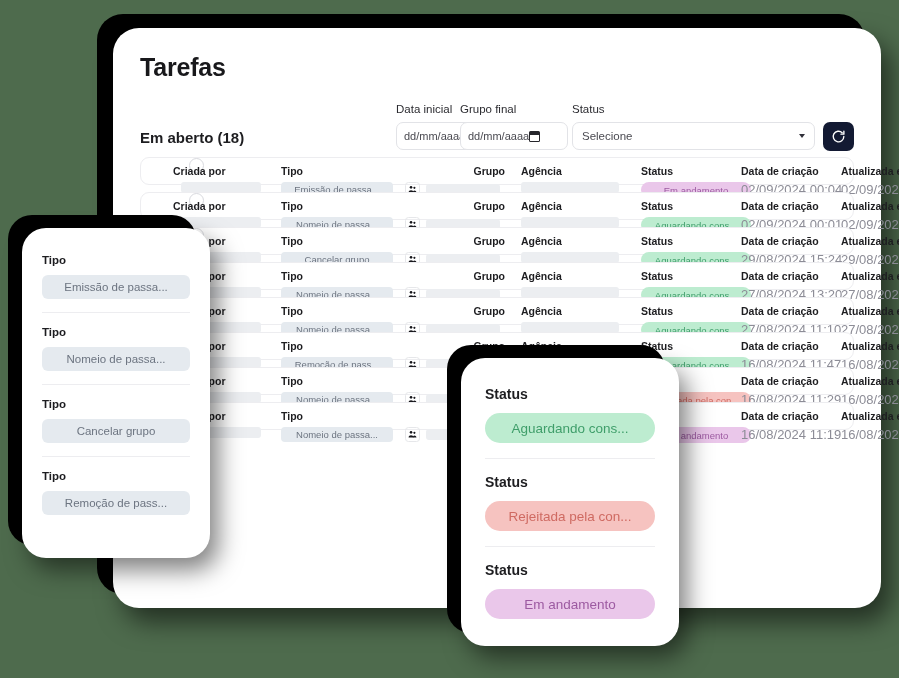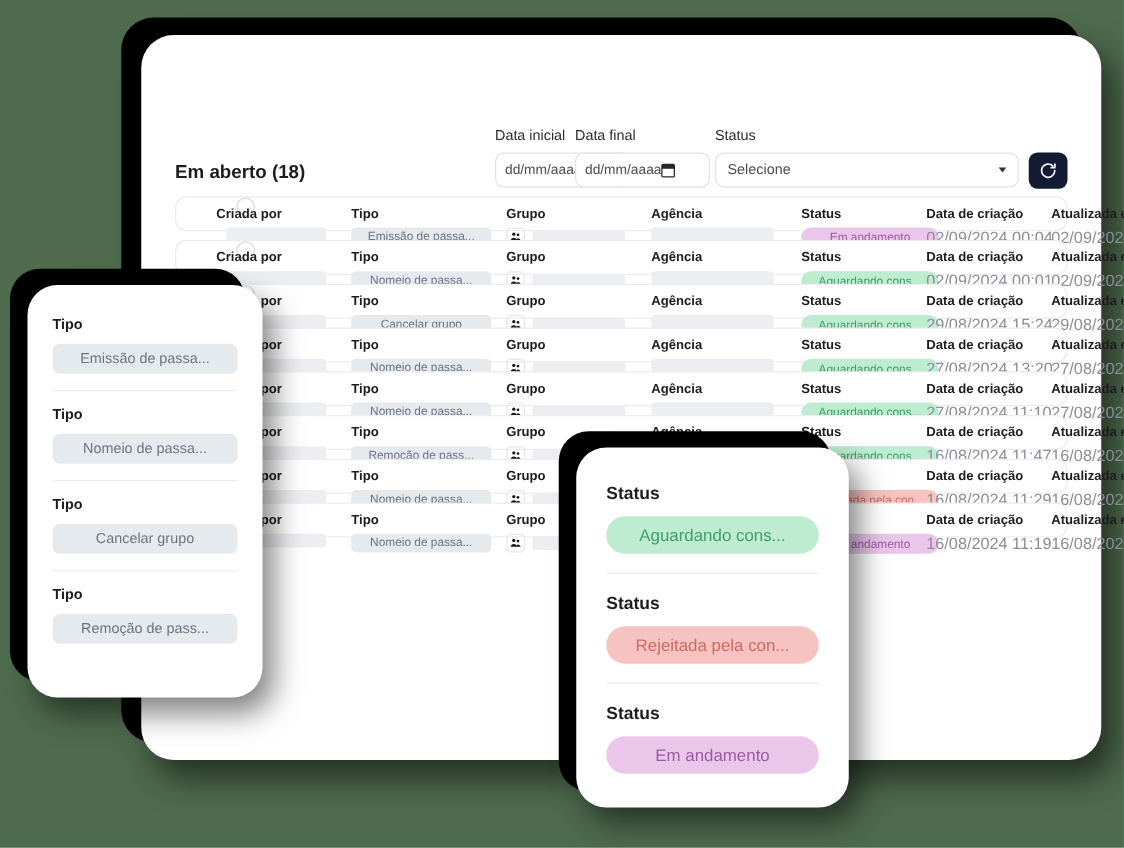--- a/index.html
+++ b/index.html
@@ -172,21 +172,21 @@
     font-size: 9.5px;
     color: #6c7480;
     display: flex;
     align-items: center;
     justify-content: center;
     white-space: nowrap;
     overflow: hidden;
     padding: 0 5px;
   }
 
-  .c-grupo { left: 264px; width: 100px; }
+  .c-grupo { left: 264px; width: 100px; text-align: right; }
   .grupo-row { display: flex; align-items: center; gap: 6px; }
   .grupo-icon {
     width: 15px; height: 15px;
     border: 1px solid #e6e7ea;
     border-radius: 3.5px;
     display: flex; align-items: center; justify-content: center;
     flex: 0 0 auto;
     cursor: pointer;
   }
   .c-grupo .skel { width: 74px; }
@@ -268,35 +268,36 @@
     white-space: nowrap; overflow: hidden; padding: 0 12px;
   }
 </style>
 </head>
 <body>
 
 <div id="stage">
 
   <div id="main-window">
 
+    <div id="page-title">Tarefas</div>
 
     <div id="filter-bar">
 
       <div id="open-count">Em aberto (18)</div>
 
       <div class="field-group" id="group-data-inicial">
         <span class="field-label">Data inicial</span>
         <div class="date-input">
           <span>dd/mm/aaaa</span>
           <span class="cal"></span>
         </div>
       </div>
 
       <div class="field-group" id="group-data-final">
-        <span class="field-label">Data final</span>
+        <span class="field-label">Grupo final</span>
         <div class="date-input">
           <span>dd/mm/aaaa</span>
           <span class="cal"></span>
         </div>
       </div>
 
       <div class="field-group" id="group-status">
         <span class="field-label">Status</span>
         <div id="status-select">
           <span>Selecione</span>

